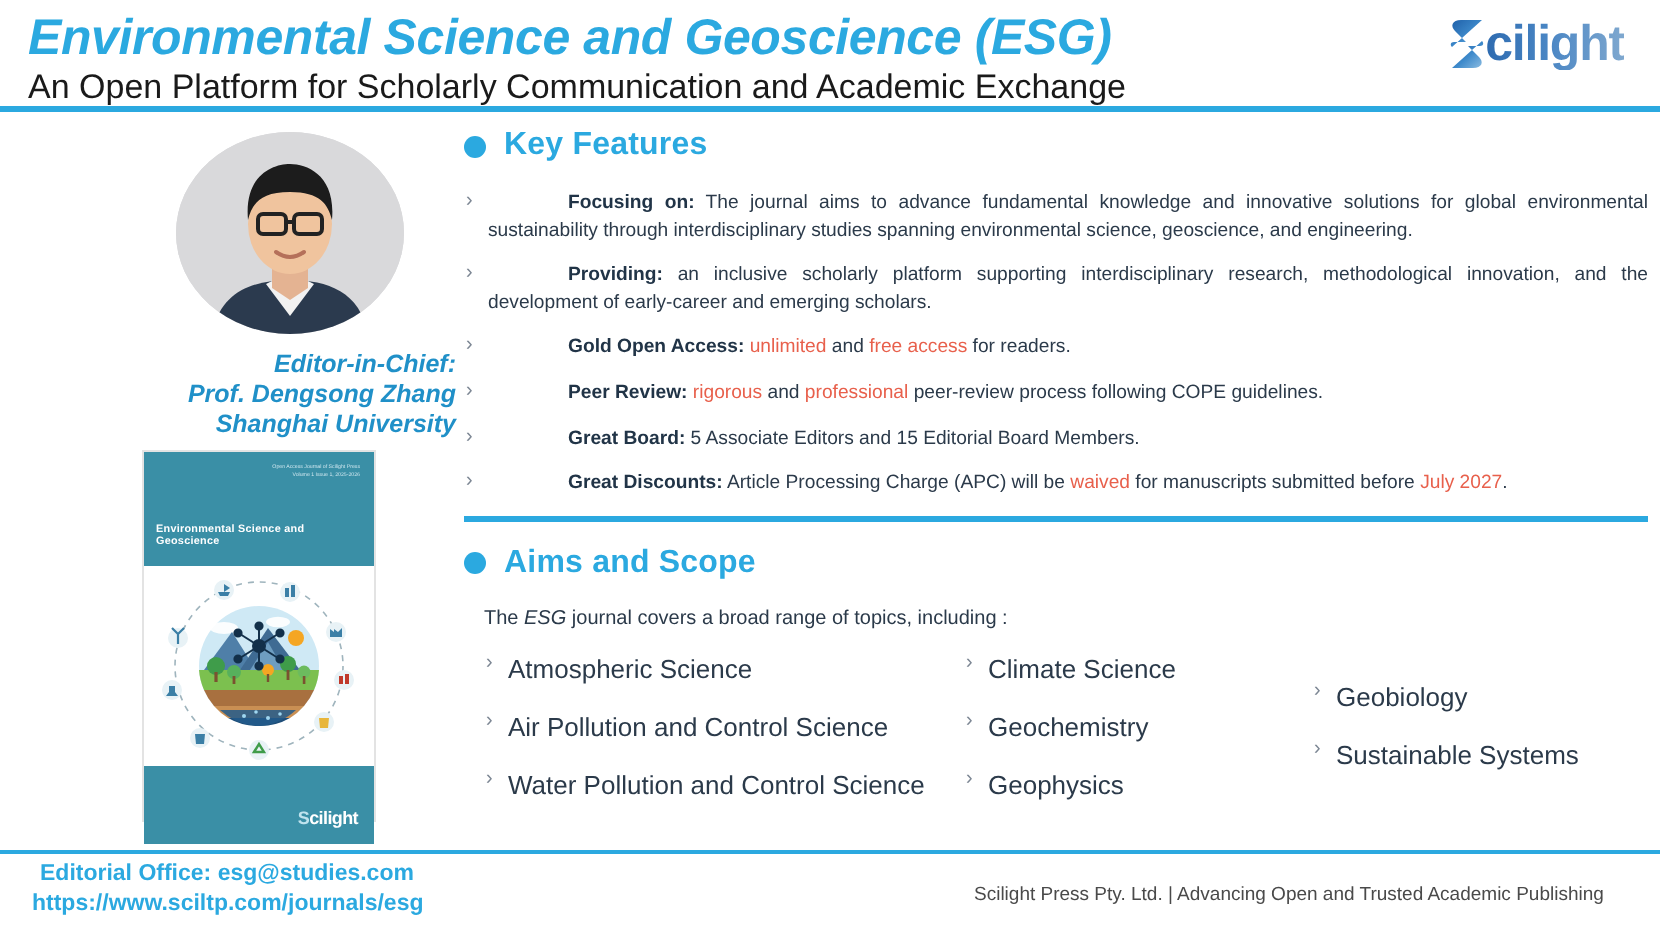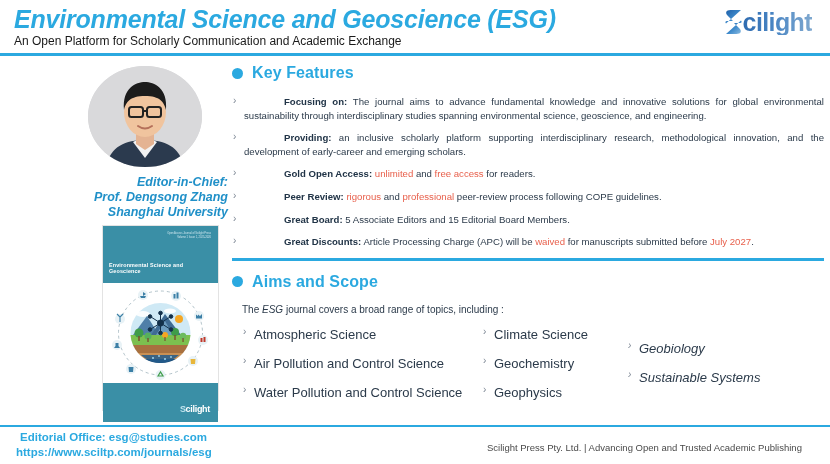--- a/index.html
+++ b/index.html
@@ -14,21 +14,21 @@
 
   
   .header { position:absolute; left:0; top:0; width:830px; height:54px; }
   .hdr-title {
     position:absolute; left:14px; top:5px;
     font-size:25px; font-weight:bold; font-style:italic;
     color:#2BA9E0; letter-spacing:-0.2px; white-space:nowrap;
   }
   .hdr-sub {
     position:absolute; left:14px; top:34px;
-    font-size:12px; color:#1a1a1a; white-space:nowrap;
+    font-size:17px; color:#1a1a1a; white-space:nowrap;
   }
   .hdr-logo { position:absolute; right:18px; top:9px; display:flex; align-items:center; }
   .logo-s { width:17px; height:26px; margin-right:1px; }
   .logo-word {
     font-size:25px; font-weight:bold; color:#3E6FAE;
     letter-spacing:-0.6px; line-height:26px;
     background:linear-gradient(90deg,#2E6BB0 0%, #4A86C4 45%, #7FA8CF 100%);
     -webkit-background-clip:text; background-clip:text; color:transparent;
   }
   .hdr-rule { position:absolute; left:0; top:53px; width:830px; height:3px; background:#2BA9E0; }
@@ -38,21 +38,21 @@
   .portrait {
     position:absolute; left:88px; top:9px; width:114px; height:101px;
     border-radius:50%; overflow:hidden; background:#d8d8da;
   }
   .portrait svg { display:block; width:114px; height:101px; }
   .eic-block { position:absolute; left:0; top:118px; width:228px; text-align:right;font-style:italic; }
   .eic-line { font-size:12.5px; font-weight:bold; color:#2090C8; line-height:15px; }
 
   
   .cover {
-    position:absolute; left:103px; top:169px; width:115px; height:184px;
+    position:absolute; left:72px; top:169px; width:115px; height:184px;
     background:#0f766e; box-shadow:0 0 0 1px #e3e3e3;
   }
   .cover-top { position:absolute; left:0; top:0; width:115px; height:57px; background:#3A8FA6; }
   .cover-micro {
     position:absolute; right:7px; top:6px; width:52px; text-align:right;
     font-size:2.6px; color:#cfe7ef; line-height:4px;
   }
   .cover-title {
     position:absolute; left:6px; top:36px; right:6px;
     font-size:5.4px; font-weight:bold; color:#ffffff; letter-spacing:0.15px;
@@ -96,21 +96,21 @@
   .scope-intro { font-size:10px; color:#2b3a4a; margin:9px 0 0 10px; }
   .scope-intro i { font-style:italic; }
 
   .scope-cols { position:relative; margin-top:12px; height:78px; }
   .scope-item {
     position:absolute; padding-left:12px; font-size:13px; color:#2b3a4a; white-space:nowrap;
   }
   .scope-item:before {
     content:"\203A"; position:absolute; left:1px; top:-1px; color:#7d8794; font-size:10px;
   }
-  .c1 { left:10px; } .c2 { left:250px; } .c3 { left:395px;font-style:italic; }
+  .c1 { left:10px; } .c2 { left:250px; } .c3 { left:424px; }
   .r1 { top:0px; } .r2 { top:29px; } .r3 { top:58px; }
   .g1 { top:14px; } .g2 { top:43px; }
 </style>
 </head>
 <body>
 
 <div class="page">
 
   <div class="header">
     <div class="hdr-title">Environmental Science and Geoscience (ESG)</div>

